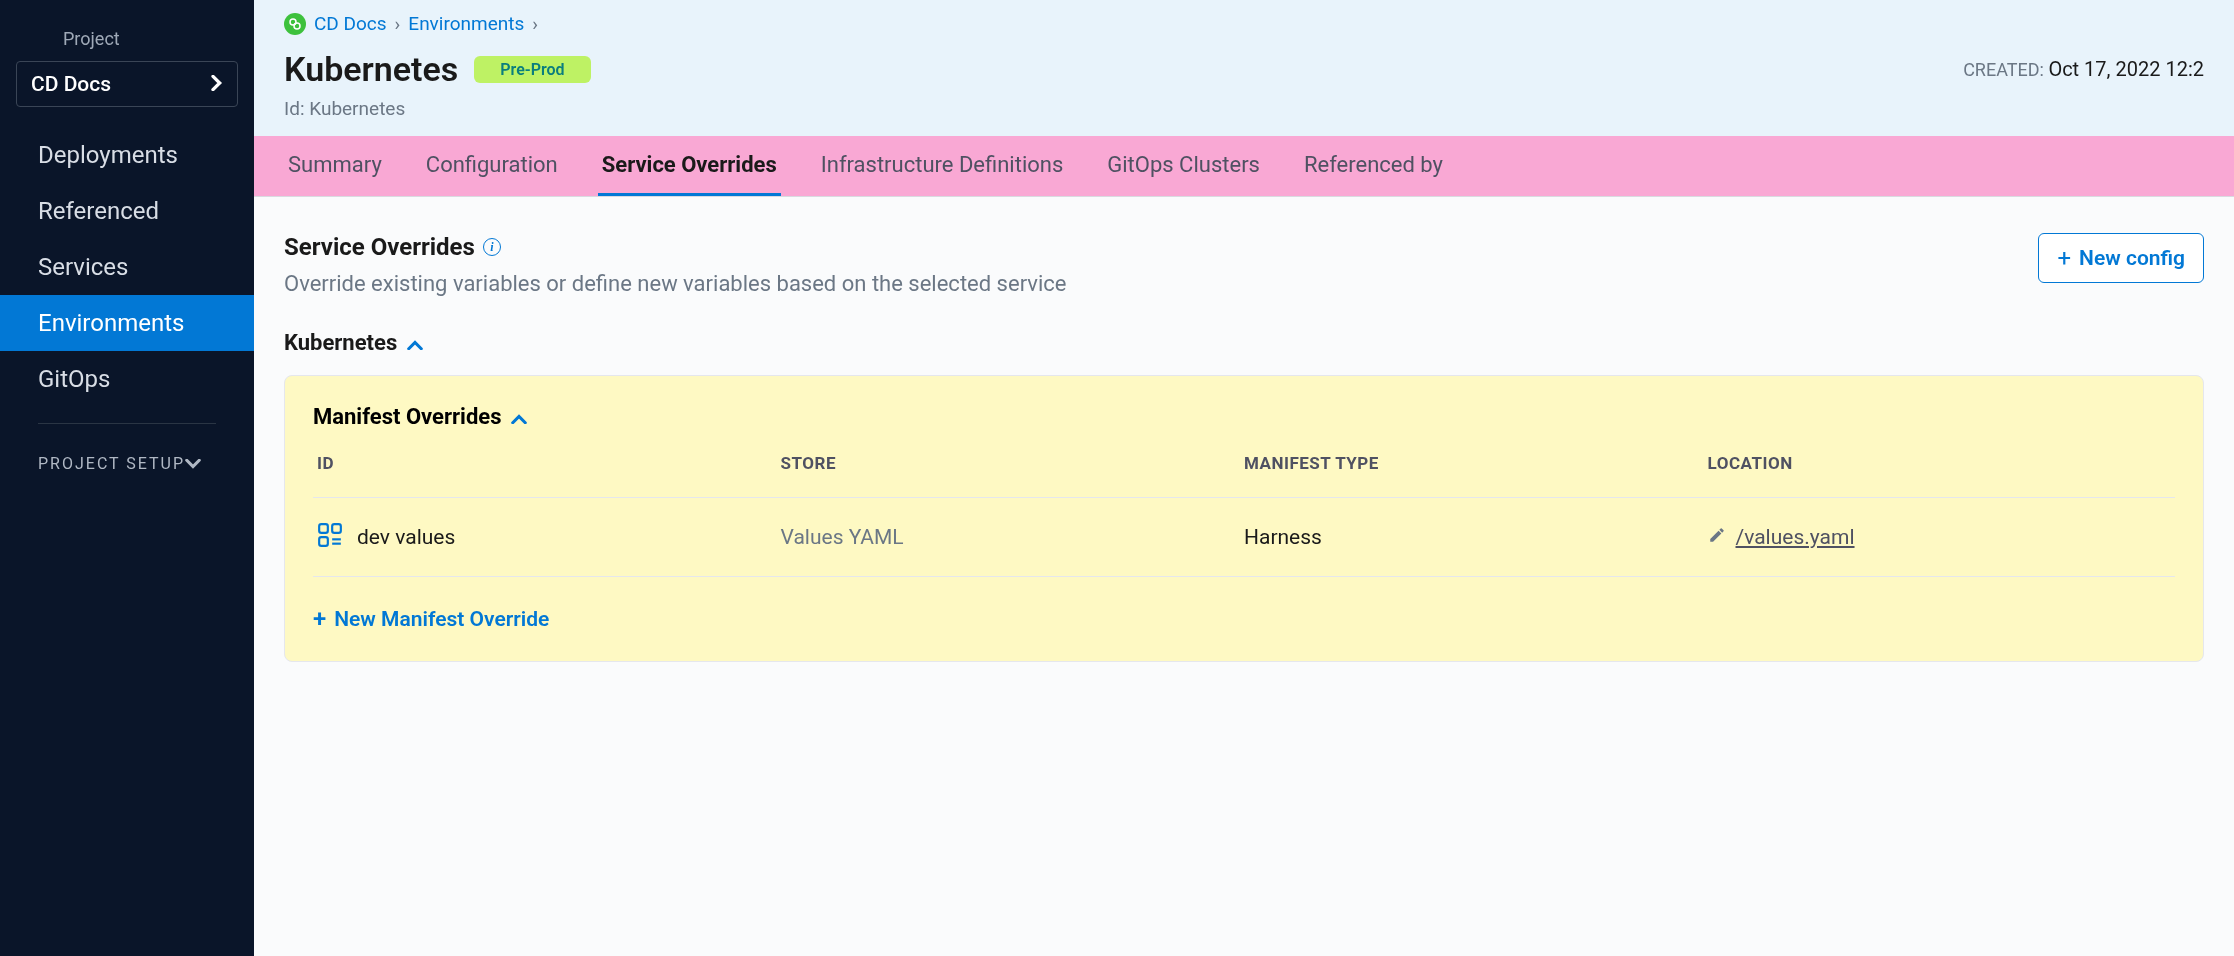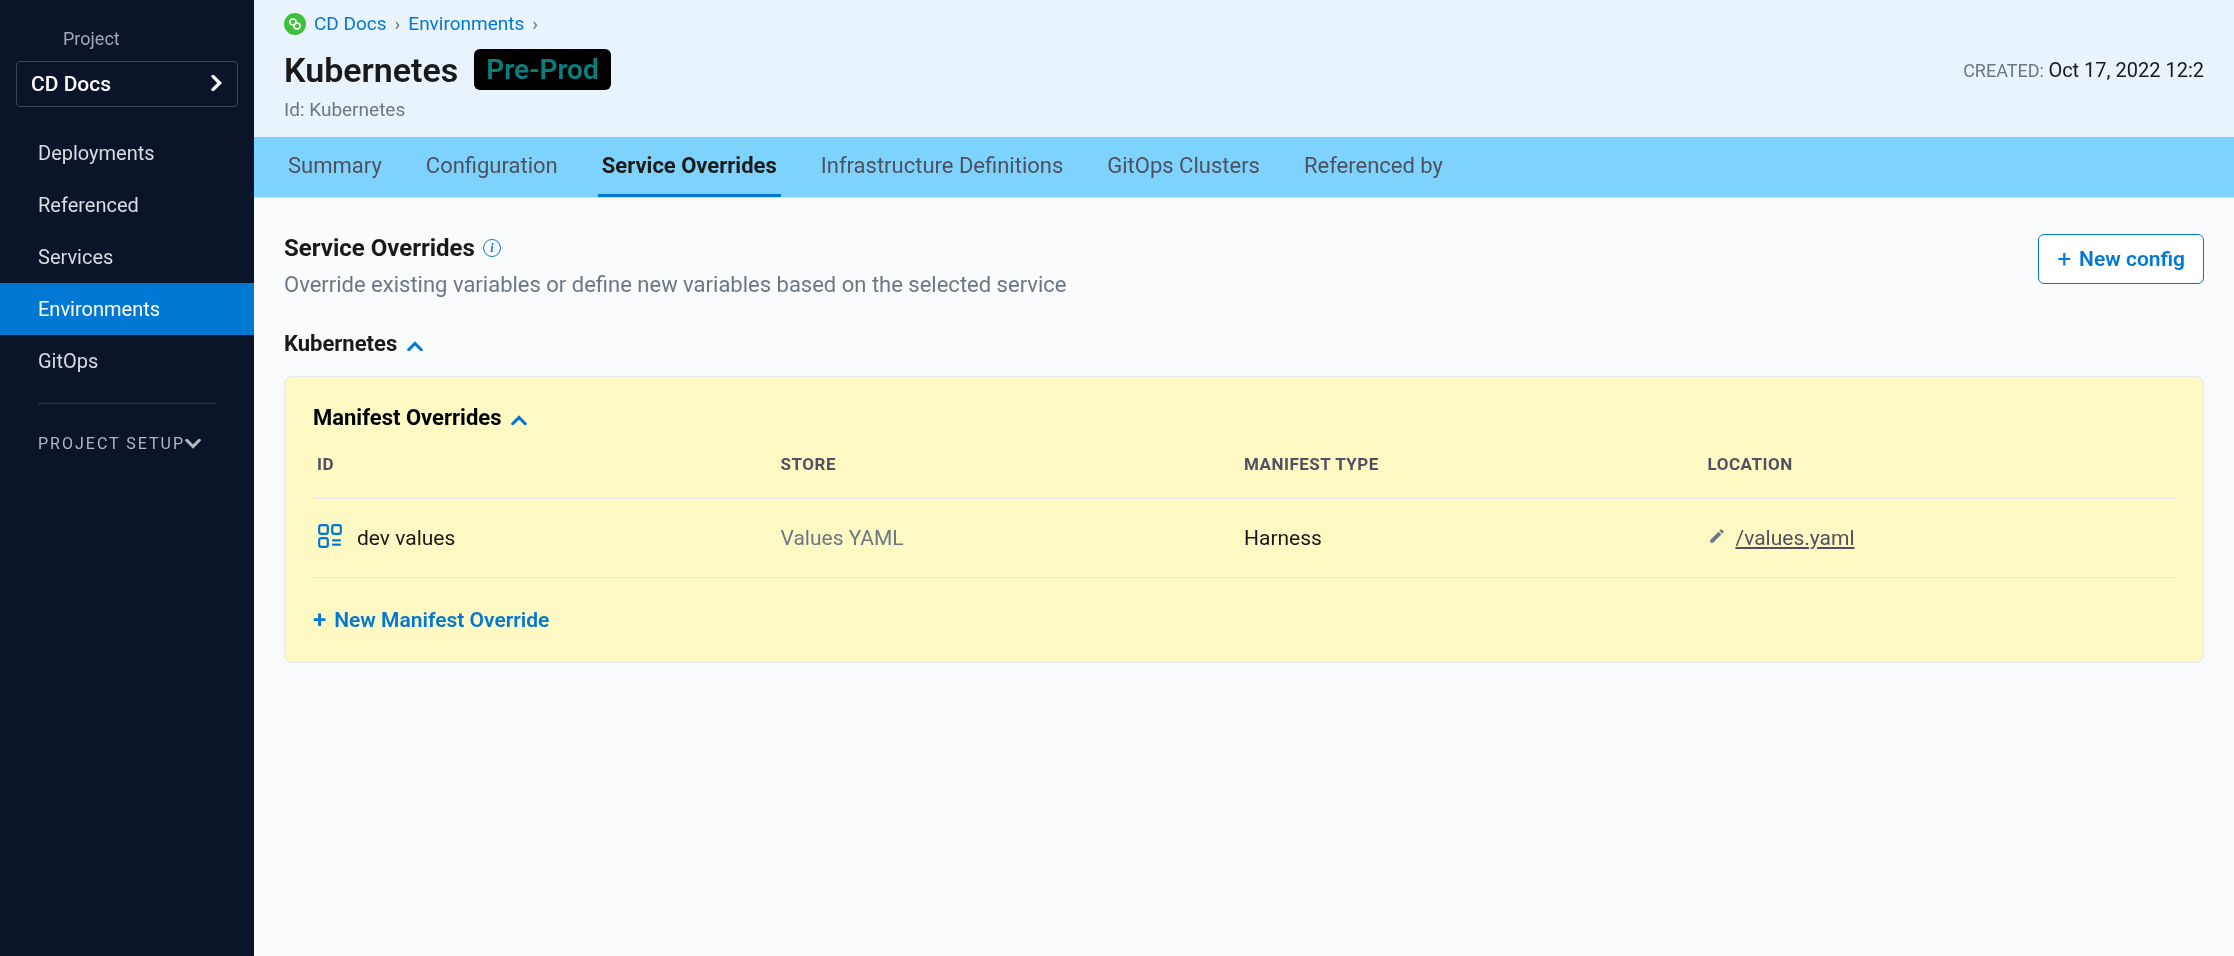--- a/index.html
+++ b/index.html
@@ -35,21 +35,21 @@
       padding: 10px 14px;
       display: flex;
       justify-content: space-between;
       align-items: center;
       font-size: 21px;
       font-weight: 500;
       cursor: pointer;
     }
     .nav-item {
       padding: 14px 4px 14px 38px;
-      font-size: 20px;
+      font-size: 24px;
       color: #d8dde5;
       cursor: pointer;
     }
     .nav-item.active {
       background: #0278d5;
       color: #fff;
     }
     .divider {
       border-top: 1px solid #2a3544;
       margin: 16px 38px;
@@ -109,25 +109,25 @@
       display: flex;
       align-items: center;
       gap: 16px;
     }
     .page-title {
       font-size: 34px;
       font-weight: 600;
       color: #1a1a1a;
     }
     .badge {
-      background: #000000;
+      background: #bef264;
       color: #0a7e7e;
-      padding: 4px 12px;
+      padding: 4px 26px;
       border-radius: 6px;
-      font-size: 28px;
+      font-size: 16px;
       font-weight: 600;
     }
     .created-text {
       font-size: 18px;
       color: #6b7785;
     }
     .created-text .created-date {
       color: #1a1a1a;
       font-size: 20px;
       margin-top: 28px;
@@ -135,21 +135,21 @@
     .id-text {
       font-size: 19px;
       color: #6b7785;
       margin-top: 8px;
     }
     .tabs {
       display: flex;
       gap: 36px;
       padding: 0 30px;
       border-bottom: 1px solid #d9dae0;
-      background: #7dd3fc;
+      background: #f9a8d4;
     }
     .tab {
       padding: 16px 4px;
       font-size: 22px;
       color: #4f5162;
       cursor: pointer;
       border-bottom: 3px solid transparent;
     }
     .tab.active {
       color: #1a1a1a;

